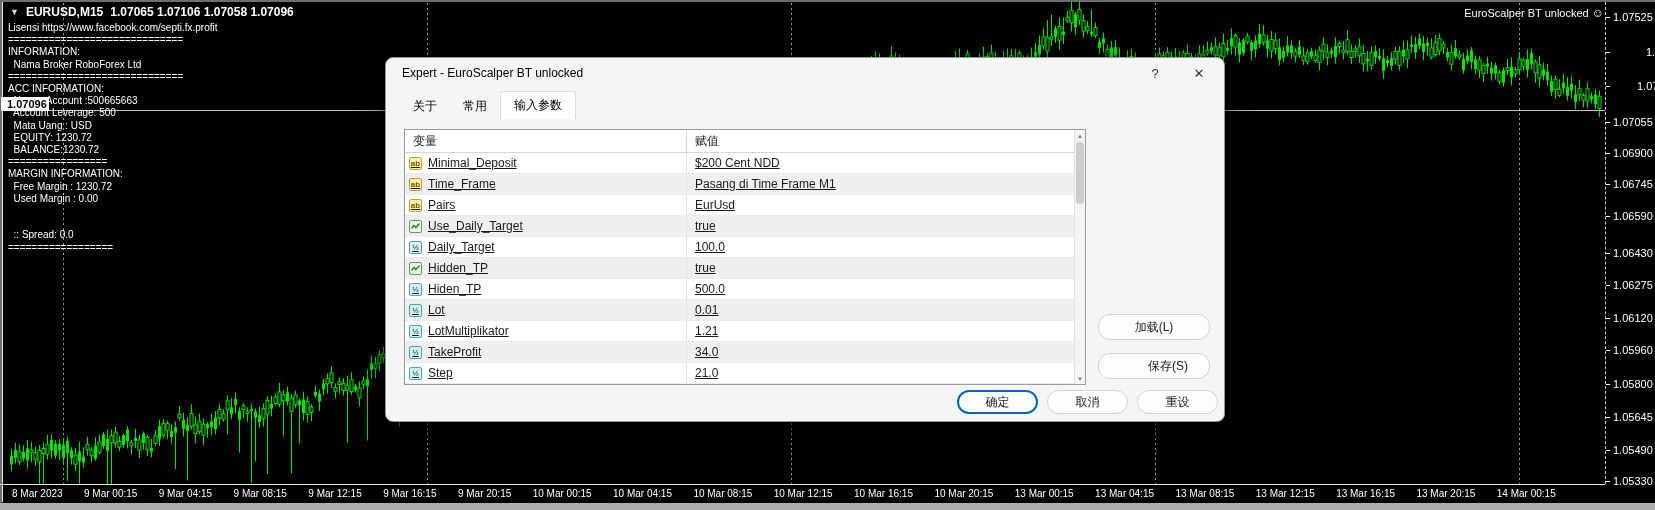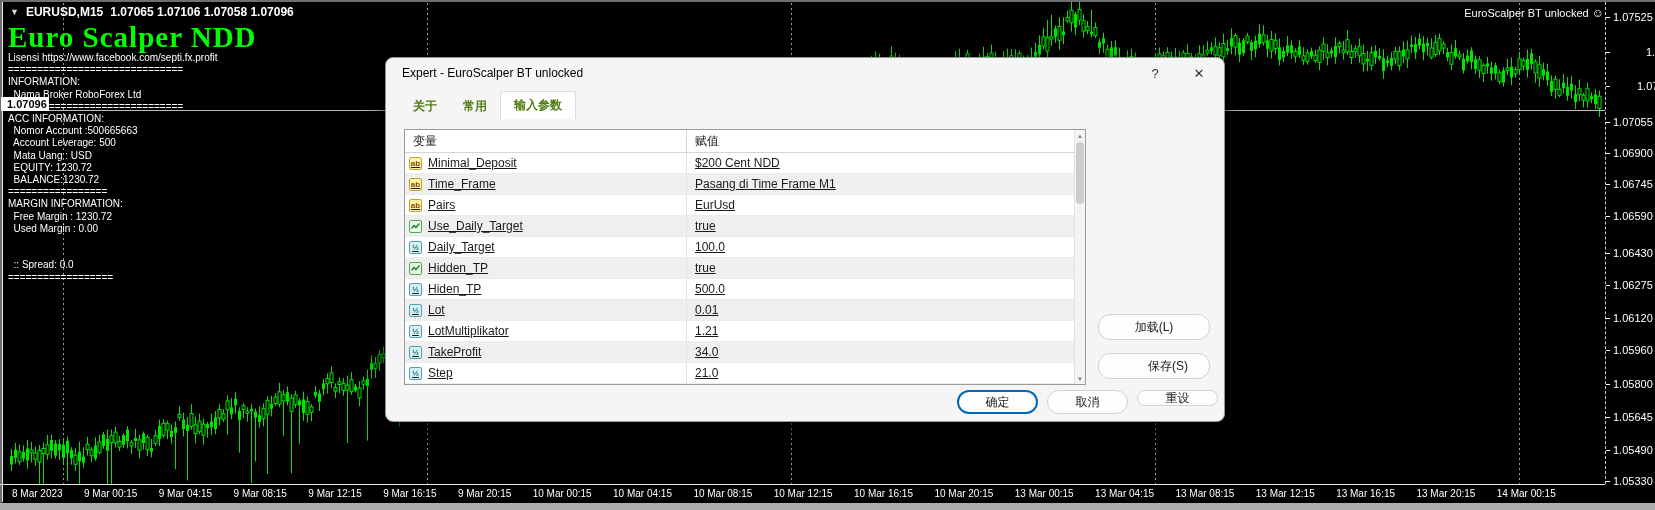--- a/index.html
+++ b/index.html
@@ -39,21 +39,21 @@
           border:1px solid #979797;border-radius:8px;
           box-shadow:0 14px 30px rgba(0,0,0,.6),0 3px 8px rgba(0,0,0,.45);
           font-size:12px;color:#1a1a1a;box-sizing:border-box;}
   .dlg-titlebar{position:absolute;left:0;top:0;right:0;height:30px;border-radius:8px 8px 0 0;}
   .dlg-title{position:absolute;left:16px;top:0;line-height:30px;font-size:12px;color:#000;}
   .dlg-help{position:absolute;right:58px;top:4px;width:22px;height:22px;display:flex;align-items:center;justify-content:center;
             color:#333;font-size:13px;cursor:default;}
   .dlg-close{position:absolute;right:14px;top:4px;width:22px;height:22px;display:flex;align-items:center;justify-content:center;
              color:#333;font-size:13px;cursor:default;}
   .tab-strip{position:absolute;left:14px;top:34px;height:27px;display:flex;align-items:flex-end;}
-  .tab{height:25px;line-height:25px;padding:0 13px;color:#4d7c0f;font-weight:bold;}
+  .tab{height:25px;line-height:25px;padding:0 13px;color:#000000;}
   .tab.active{background:#fff;border:1px solid #dcdcdc;border-bottom:none;border-radius:3px 3px 0 0;height:27px;line-height:26px;}
   
   .ptable{position:absolute;left:18px;top:71px;width:682px;height:256px;background:#fff;
           border:1px solid #9a9a9a;box-sizing:border-box;overflow:hidden;}
   .thead{display:flex;height:22px;line-height:22px;border-bottom:1px solid #d5d5d5;background:#fff;}
   .thead .h1{width:282px;padding-left:8px;border-right:1px solid #d5d5d5;box-sizing:border-box;}
   .thead .h2{flex:1;padding-left:8px;}
   .prow{display:flex;height:20px;border-bottom:1px solid #ececec;background:#fff;text-decoration:underline;}
   .prow.alt{background:#efefef;}
   .prow .c1{width:282px;display:flex;align-items:center;gap:6px;padding-left:4px;border-right:1px solid #e3e3e3;box-sizing:border-box;}
@@ -70,21 +70,21 @@
   .tscroll .arr.up{top:0;}
   .tscroll .arr.down{bottom:0;}
   .tscroll .thumb{position:absolute;left:1px;top:12px;width:8px;height:62px;background:#cdcdcd;border-radius:4px;}
   
   .btn{position:absolute;display:flex;align-items:center;justify-content:center;background:#fdfdfd;
        border:1px solid #d2d2d2;border-radius:12px;font-size:12px;color:#1b1b1b;box-sizing:border-box;cursor:default;}
   .btn-load{left:712px;top:256px;width:112px;height:26px;}
   .btn-save{left:712px;top:295px;width:112px;height:26px;padding-left:28px;}
   .btn-ok{left:571px;top:332px;width:81px;height:24px;border:2px solid #0067c0;}
   .btn-cancel{left:661px;top:332px;width:81px;height:24px;}
-  .btn-reset{left:751px;top:332px;width:81px;height:16px;}
+  .btn-reset{left:751px;top:332px;width:81px;height:24px;}
 </style>
 </head>
 <body>
 
 <div class="root">
 
   <svg class="chart-svg" id="chart-svg" width="1605" height="484">
       <line x1="63.5" x2="63.5" y1="3" y2="484" stroke="#9aa0a0" stroke-dasharray="2 3"></line>
       <line x1="427.5" x2="427.5" y1="3" y2="484" stroke="#9aa0a0" stroke-dasharray="2 3"></line>
       <line x1="791.5" x2="791.5" y1="3" y2="484" stroke="#9aa0a0" stroke-dasharray="2 3"></line>
@@ -498,21 +498,20 @@
   <div class="win-left-dark"></div>
   <div class="win-left-light"></div>
 
   <div class="chart-title">
     <span class="arrow">▼</span>
     <span>EURUSD,M15</span>
     <span>1.07065 1.07106 1.07058 1.07096</span>
   </div>
 
   <div class="comment">
-    <div class="big-title" style="color: rgb(0, 255, 0);">Euro Scalper NDD</div>
     <div>
         <div class="cline">Lisensi https://www.facebook.com/septi.fx.profit</div>
         <div class="cline">==============================</div>
         <div class="cline">INFORMATION:</div>
         <div class="cline">  Nama Broker RoboForex Ltd</div>
         <div class="cline">==============================</div>
         <div class="cline">ACC INFORMATION:</div>
         <div class="cline">  Nomor Account :500665663</div>
         <div class="cline">  Account Leverage: 500</div>
         <div class="cline">  Mata Uang : USD</div>

